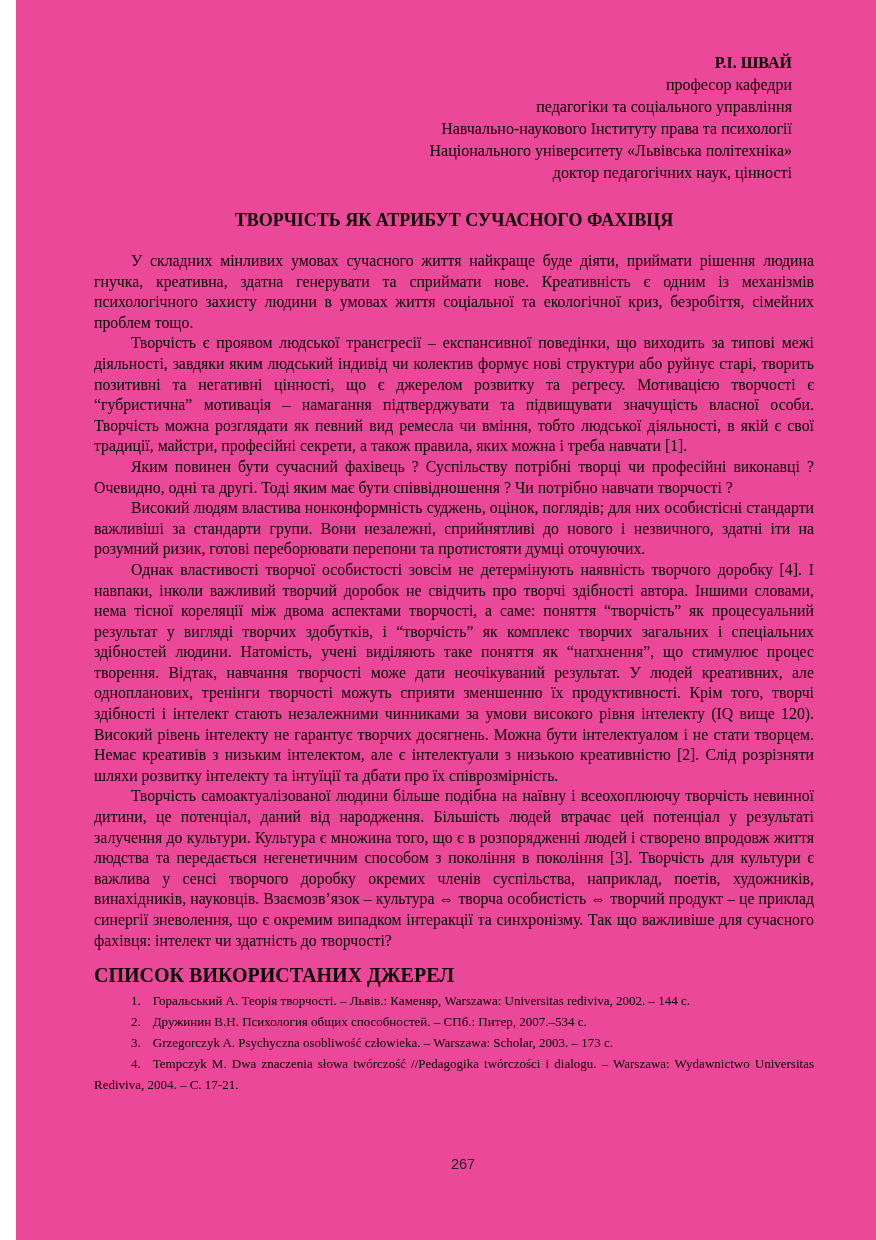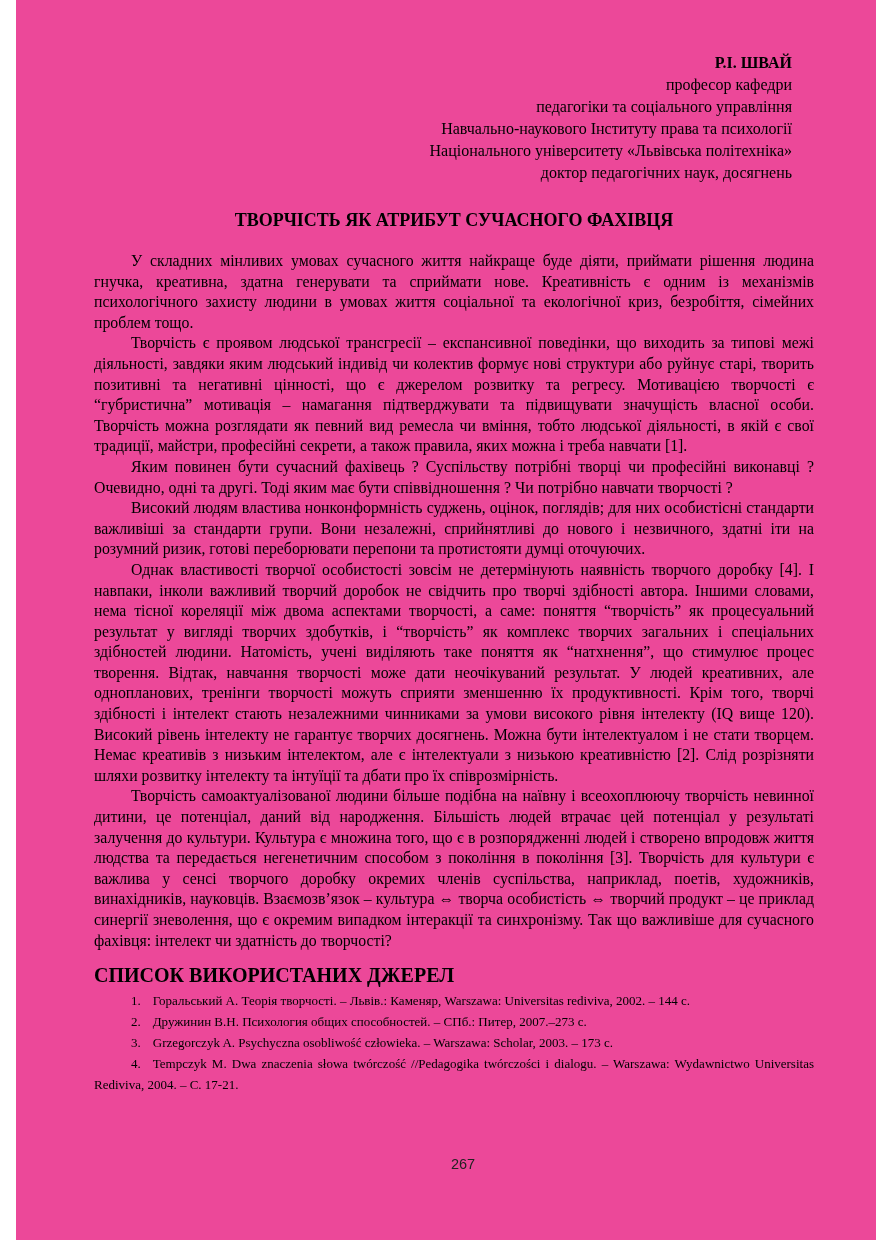--- a/index.html
+++ b/index.html
@@ -78,37 +78,37 @@
 <body>
 
 <div class="page">
 
   <div class="doc-header">
     <div class="author">Р.І. ШВАЙ</div>
     <div>професор кафедри</div>
     <div>педагогіки та соціального управління</div>
     <div>Навчально-наукового Інституту права та психології</div>
     <div>Національного університету «Львівська політехніка»</div>
-    <div>доктор педагогічних наук, досягнень</div>
+    <div>доктор педагогічних наук, цінності</div>
   </div>
 
   <h1 class="article-title">ТВОРЧІСТЬ ЯК АТРИБУТ СУЧАСНОГО ФАХІВЦЯ</h1>
 
   <div class="body-text">
     <p>У складних мінливих умовах сучасного життя найкраще буде діяти, приймати рішення людина гнучка, креативна, здатна генерувати та сприймати нове. Креативність є одним із механізмів психологічного захисту людини в умовах життя соціальної та екологічної криз, безробіття, сімейних проблем тощо.</p>
     <p>Творчість є проявом людської трансгресії – експансивної поведінки, що виходить за типові межі діяльності, завдяки яким людський індивід чи колектив формує нові структури або руйнує старі, творить позитивні та негативні цінності, що є джерелом розвитку та регресу. Мотивацією творчості є “губристична” мотивація – намагання підтверджувати та підвищувати значущість власної особи. Творчість можна розглядати як певний вид ремесла чи вміння, тобто людської діяльності, в якій є свої традиції, майстри, професійні секрети, а також правила, яких можна і треба навчати [1].</p>
     <p>Яким повинен бути сучасний фахівець ? Суспільству потрібні творці чи професійні виконавці ? Очевидно, одні та другі. Тоді яким має бути співвідношення ? Чи потрібно навчати творчості ?</p>
     <p>Високий людям властива нонконформність суджень, оцінок, поглядів; для них особистісні стандарти важливіші за стандарти групи. Вони незалежні, сприйнятливі до нового і незвичного, здатні іти на розумний ризик, готові переборювати перепони та протистояти думці оточуючих.</p>
     <p>Однак властивості творчої особистості зовсім не детермінують наявність творчого доробку [4]. І навпаки, інколи важливий творчий доробок не свідчить про творчі здібності автора. Іншими словами, нема тісної кореляції між двома аспектами творчості, а саме: поняття “творчість” як процесуальний результат у вигляді творчих здобутків, і “творчість” як комплекс творчих загальних і спеціальних здібностей людини. Натомість, учені виділяють таке поняття як “натхнення”, що стимулює процес творення. Відтак, навчання творчості може дати неочікуваний результат. У людей креативних, але однопланових, тренінги творчості можуть сприяти зменшенню їх продуктивності. Крім того, творчі здібності і інтелект стають незалежними чинниками за умови високого рівня інтелекту (IQ вище 120). Високий рівень інтелекту не гарантує творчих досягнень. Можна бути інтелектуалом і не стати творцем. Немає креативів з низьким інтелектом, але є інтелектуали з низькою креативністю [2]. Слід розрізняти шляхи розвитку інтелекту та інтуїції та дбати про їх співрозмірність.</p>
     <p>Творчість самоактуалізованої людини більше подібна на наївну і всеохоплюючу творчість невинної дитини, це потенціал, даний від народження. Більшість людей втрачає цей потенціал у результаті залучення до культури. Культура є множина того, що є в розпорядженні людей і створено впродовж життя людства та передається негенетичним способом з покоління в покоління [3]. Творчість для культури є важлива у сенсі творчого доробку окремих членів суспільства, наприклад, поетів, художників, винахідників, науковців. Взаємозв’язок – культура ⇔ творча особистість ⇔ творчий продукт – це приклад синергії зневолення, що є окремим випадком інтеракції та синхронізму. Так що важливіше для сучасного фахівця: інтелект чи здатність до творчості?</p>
   </div>
 
   <div class="references">
     <h2 class="ref-heading">СПИСОК ВИКОРИСТАНИХ ДЖЕРЕЛ</h2>
     <p class="ref-item"><span class="ref-num">1.</span><span>Горальський А. Теорія творчості. – Львів.: Каменяр, Warszawa: Universitas rediviva, 2002. – 144 с.</span></p>
-    <p class="ref-item"><span class="ref-num">2.</span><span>Дружинин В.Н. Психология общих способностей. – СПб.: Питер, 2007.–273 с.</span></p>
+    <p class="ref-item"><span class="ref-num">2.</span><span>Дружинин В.Н. Психология общих способностей. – СПб.: Питер, 2007.–534 с.</span></p>
     <p class="ref-item"><span class="ref-num">3.</span><span>Grzegorczyk A. Psychyczna osobliwość człowieka. – Warszawa: Scholar, 2003. – 173 c.</span></p>
     <p class="ref-item"><span class="ref-num">4.</span><span>Tempczyk M. Dwa znaczenia słowa twórczość //Pedagogika twórczości i dialogu. – Warszawa: Wydawnictwo Universitas Rediviva, 2004. – C. 17-21.</span></p>
   </div>
 
   <div class="page-number">267</div>
 
 </div>
 
 </body></html>

